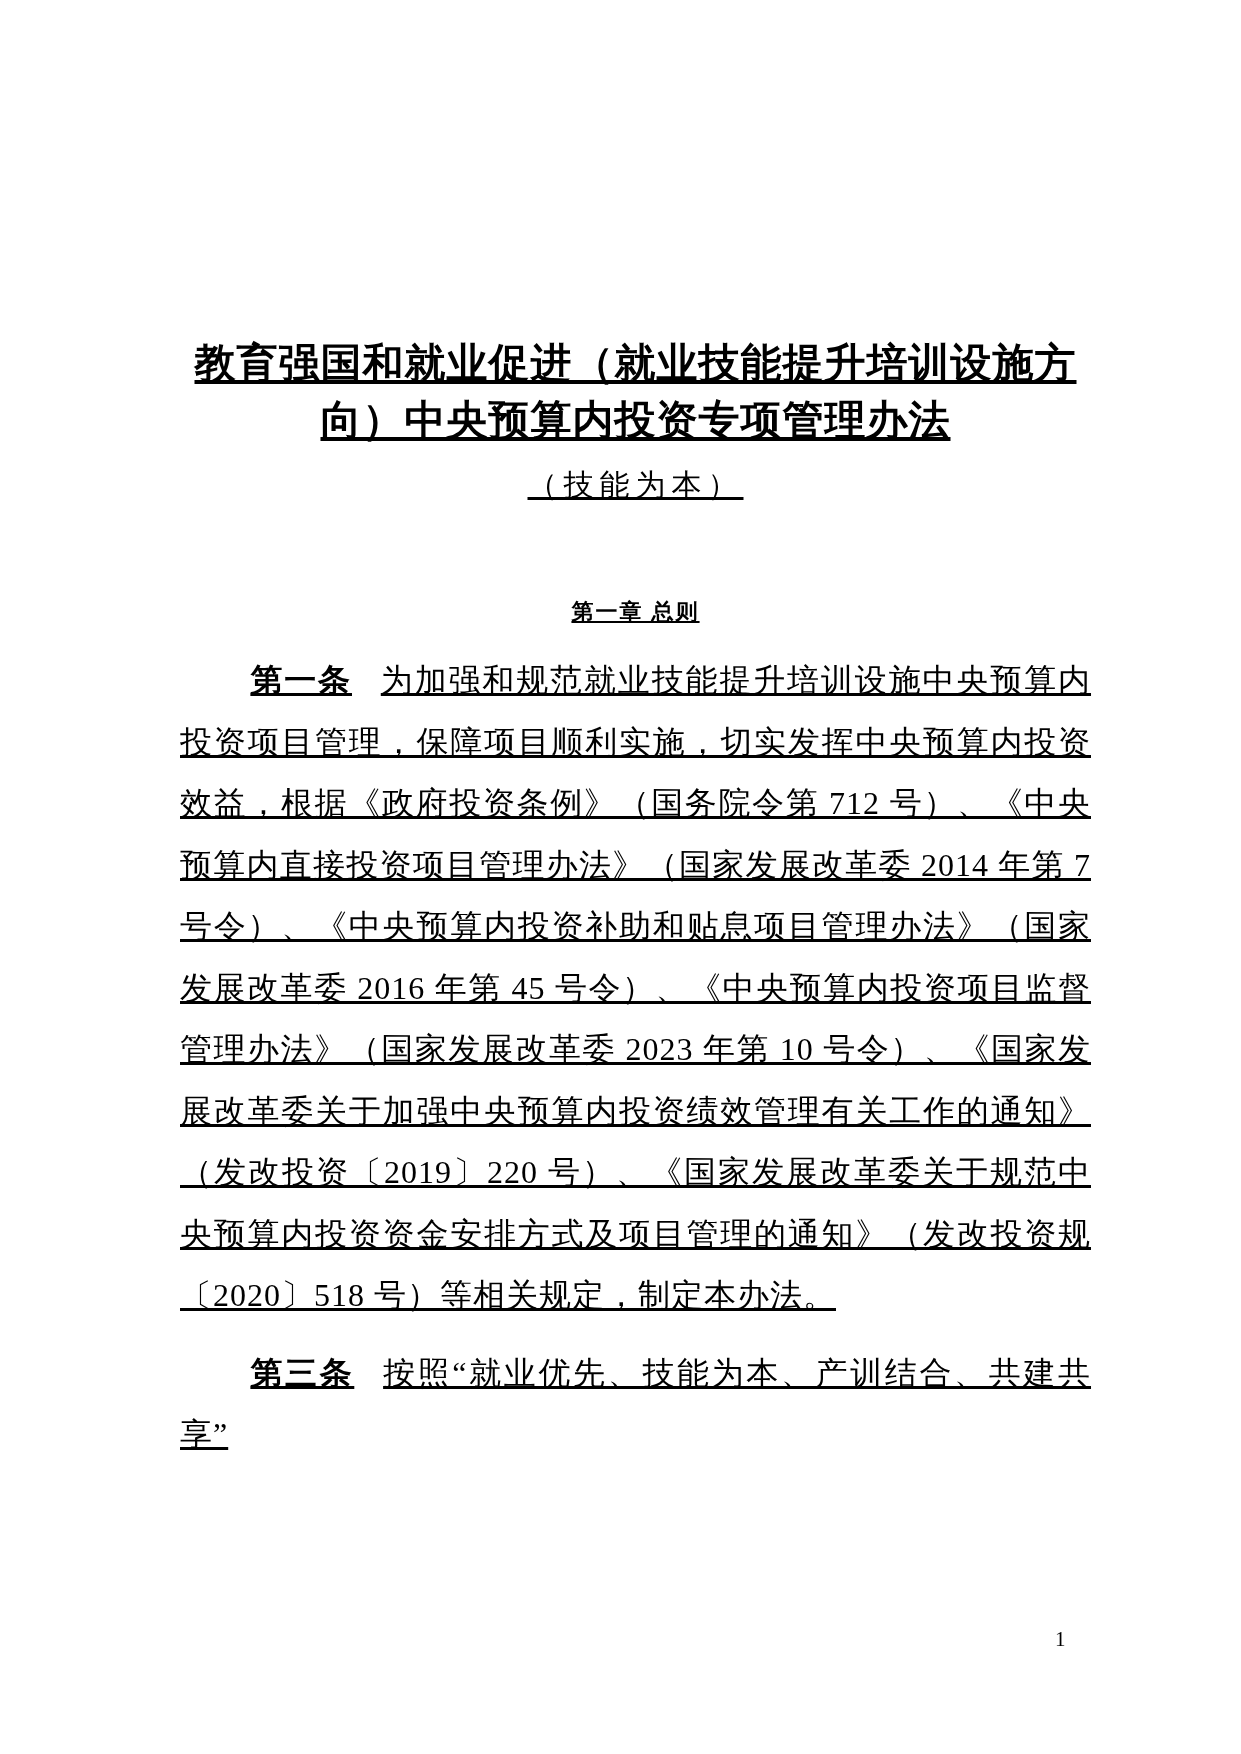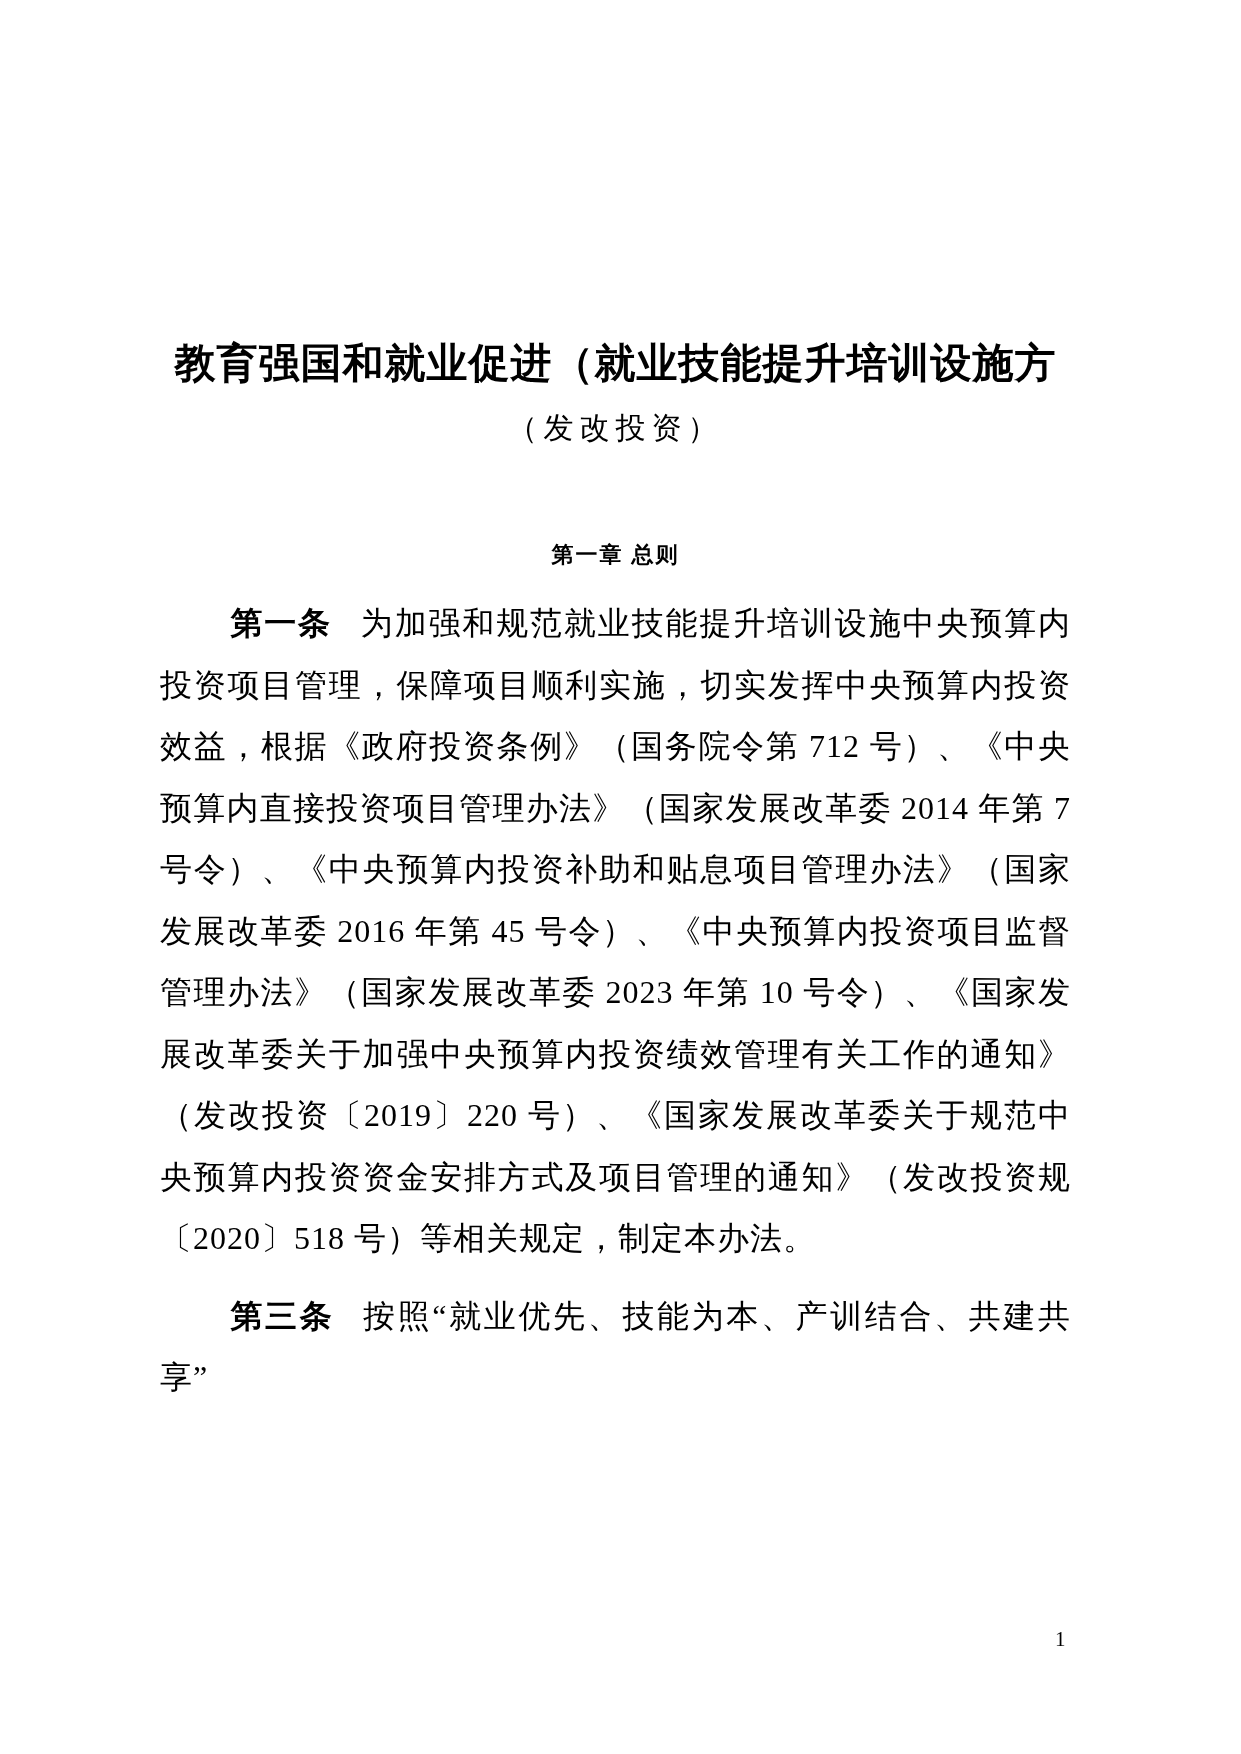--- a/index.html
+++ b/index.html
@@ -11,23 +11,24 @@
     position: relative;
     width: 1241px;
     height: 1754px;
     background: #ffffff;
     overflow: hidden;
     font-family: "Liberation Serif", serif;
     color: #000000;
   }
   .content {
     position: absolute;
-    left: 144px;
+    left: 164px;
     width: 943px;
     top: 0;
+    text-decoration: underline;
   }
   .doc-title {
     margin: 335px 0 0 0;
     font-size: 41px;
     line-height: 57px;
     font-weight: bold;
     text-align: center;
     letter-spacing: 1px;
     font-family: "Liberation Serif", serif;
   }
@@ -76,23 +77,24 @@
   }
 </style>
 </head>
 <body>
 
 <div class="page">
   <div class="content">
 
     <h1 class="doc-title">
       <span style="display:block">教育强国和就业促进（就业技能提升培训设施方</span>
+      <span style="display:block">向）中央预算内投资专项管理办法</span>
     </h1>
 
-    <div class="doc-subtitle">（发改投资）</div>
+    <div class="doc-subtitle">（技能为本）</div>
 
     <div class="chapter-heading">第一章 总则</div>
 
     <div class="body-text">
       <p class="body-para"><span class="article-lead">第一条</span><span>为加强和规范就业技能提升培训设施中央预算内投资项目管理，保障项目顺利实施，切实发挥中央预算内投资效益，根据《政府投资条例》（国务院令第 712 号）、《中央预算内直接投资项目管理办法》（国家发展改革委 2014 年第 7 号令）、《中央预算内投资补助和贴息项目管理办法》（国家发展改革委 2016 年第 45 号令）、《中央预算内投资项目监督管理办法》（国家发展改革委 2023 年第 10 号令）、《国家发展改革委关于加强中央预算内投资绩效管理有关工作的通知》（发改投资〔2019〕220 号）、《国家发展改革委关于规范中央预算内投资资金安排方式及项目管理的通知》（发改投资规〔2020〕518 号）等相关规定，制定本办法。</span></p>
       <p class="body-para"><span class="article-lead">第三条</span><span>按照“就业优先、技能为本、产训结合、共建共享”</span></p>
     </div>
 
   </div>
 

